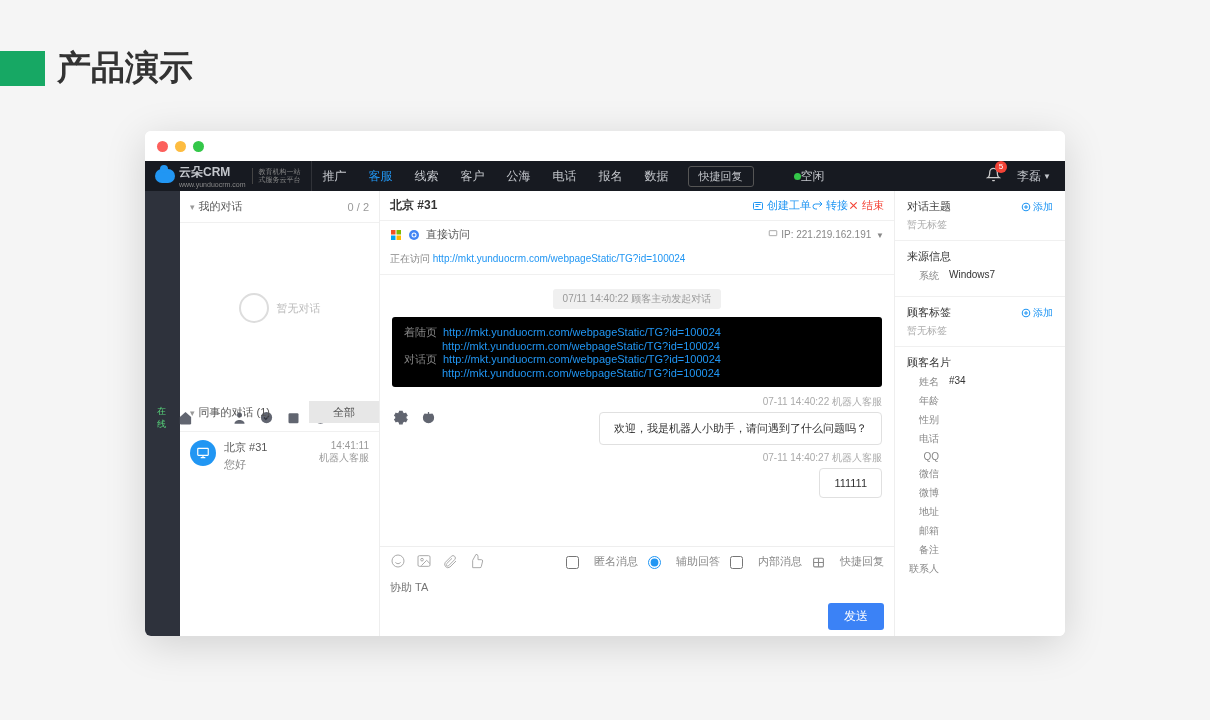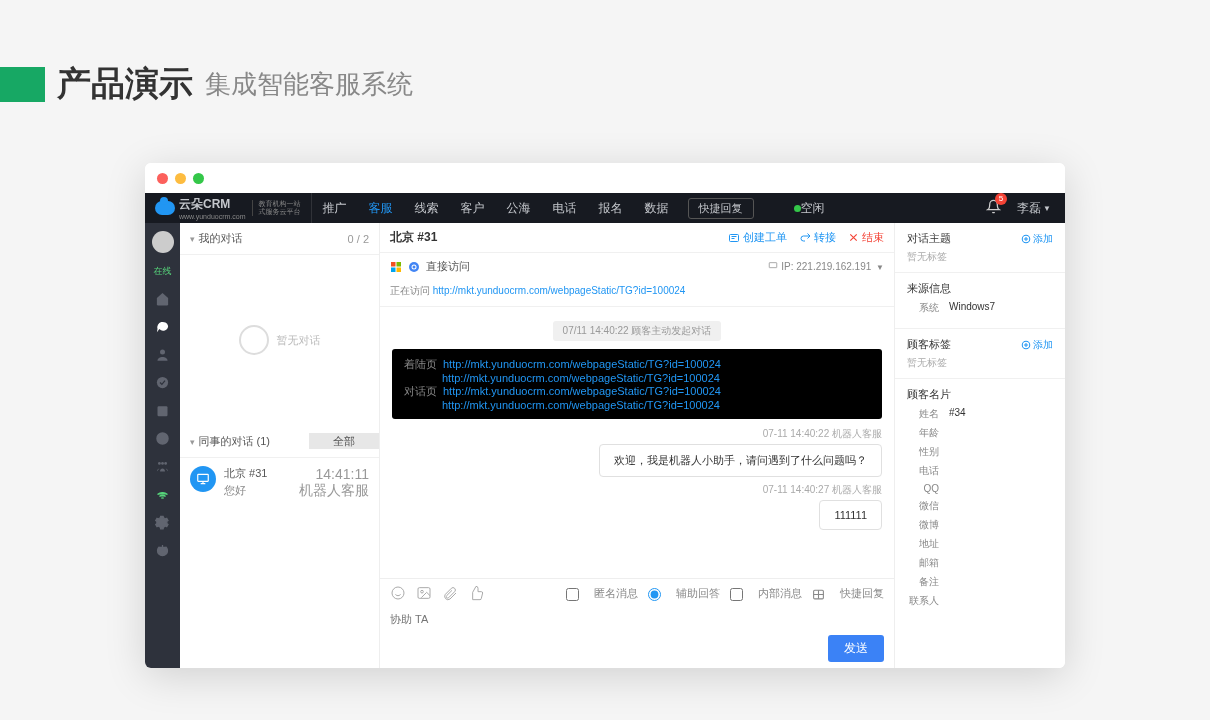--- a/index.html
+++ b/index.html
@@ -1,20 +1,20 @@
 <!DOCTYPE html>
 <html><head>
 <meta charset="utf-8">
 <style>
 *{margin:0;padding:0;box-sizing:border-box;font-family:"Microsoft YaHei",Arial,sans-serif}
 body{background:#f5f5f5;width:1210px;height:720px;overflow:hidden}
 
 .slide-title{display:flex;align-items:center;padding:45px 0 20px}
 .title-bar{width:45px;height:35px;background:#17a864}
-.title-main{font-size:34px;font-weight:700;color:#333;margin:16px 12px}
+.title-main{font-size:34px;font-weight:700;color:#333;margin:0 12px}
 .title-sub{font-size:26px;color:#888;font-weight:400}
 
 .window-shadow{margin:20px auto 0;width:920px;box-shadow:0 8px 40px rgba(0,0,0,.15);border-radius:6px;overflow:hidden;background:#fff}
 .titlebar{height:30px;background:#fff;display:flex;align-items:center;padding:0 12px;gap:7px}
 .dot{width:11px;height:11px;border-radius:50%}
 .dot.r{background:#fc605c}.dot.y{background:#fdbc40}.dot.g{background:#34c749}
 
 .topnav{height:30px;background:#171a21;display:flex;align-items:center;color:#c4c7cc;font-size:12px}
 .logo-wrap{display:flex;align-items:center;padding:0 10px;height:100%;border-right:1px solid #303238}
 .logo-cloud{width:20px;height:14px;border-radius:10px;background:#2196f3;margin-right:4px;position:relative}
@@ -26,42 +26,42 @@
 .record-btn{border:1px solid #555;border-radius:3px;padding:2px 10px;margin-left:8px;font-size:11px}
 .status-idle{margin-left:40px;display:flex;align-items:center;font-size:12px}
 .status-idle .d{width:7px;height:7px;border-radius:50%;background:#34c749}
 .topnav-right{margin-left:auto;display:flex;align-items:center;gap:16px;padding-right:14px}
 .bell{position:relative}
 .badge{position:absolute;top:-6px;right:-6px;background:#f44336;color:#fff;border-radius:8px;font-size:8px;padding:0 4px;line-height:12px}
 .caret{font-size:8px;margin-left:2px}
 
 .app{display:flex;height:445px;background:#fff}
 
-.rail{width:35px;background:#2e323c;display:flex;flex-direction:column;align-items:center;padding-top:8px;gap:12px}
+.rail{width:35px;background:#2e323c;display:flex;flex-direction:row;align-items:center;padding-top:8px;gap:12px}
 .avatar{width:22px;height:22px;border-radius:50%;background:#ccc}
 .rail-status{font-size:9px;color:#57d57b;text-align:center}
 .rail-ic{width:16px;height:16px;display:flex;align-items:center;justify-content:center;color:#616570;cursor:pointer}
 .rail-ic svg{width:15px;height:15px;fill:currentColor}
 .rail-ic.active{color:#fff}
 .rail-ic.green{color:#57d57b}
 
 .col-list{width:200px;border-right:1px solid #eee;display:flex;flex-direction:column;font-size:11px;color:#555}
 .list-hdr{display:flex;align-items:center;justify-content:space-between;padding:8px 10px;border-bottom:1px solid #f0f0f0}
 .list-hdr .expand{font-size:9px;color:#999;margin-right:4px}
 .empty-block{flex:0 0 170px;display:flex;flex-direction:row;align-items:center;justify-content:center;color:#bbb;gap:8px}
 .empty-face{width:30px;height:30px;border:2px solid #ddd;border-radius:50%;position:relative}
-.btn-all{width:70px;height:16px;background:#e7e7e7;display:flex;align-items:center;justify-content:center;margin-left:auto}
+.btn-all{width:70px;height:22px;background:#e7e7e7;display:flex;align-items:center;justify-content:center;margin-left:auto}
 .conv-row{display:flex;gap:8px;padding:8px 10px}
 .conv-ic{width:26px;height:26px;border-radius:50%;background:#2196f3;display:flex;align-items:center;justify-content:center;color:#fff}
 .conv-txt{flex:1;display:flex;flex-direction:column;gap:2px}
-.conv-meta{text-align:right;color:#999;font-size:14px}
+.conv-meta{text-align:right;color:#999;font-size:10px}
 
 .col-chat{flex:1;display:flex;flex-direction:column;border-right:1px solid #eee;min-width:0}
 .chat-hdr{display:flex;align-items:center;padding:6px 10px;border-bottom:1px solid #f0f0f0;font-size:12px}
-.chat-actions{margin-left:auto;display:flex;gap:12px;font-size:11px}
+.chat-actions{margin-left:auto;display:flex;font-size:11px}
 .chat-act{color:#2196f3;display:flex;align-items:center;gap:3px;cursor:pointer}
 .chat-act.red{color:#f44336}
 .chat-sub{padding:6px 10px;font-size:11px;color:#555;display:flex;align-items:center;gap:6px}
 .winlogo{width:12px;height:12px}
 .ip-pill{margin-left:auto;color:#888;font-size:10px}
 .url-line{padding:4px 10px 8px;font-size:10px;color:#888;border-bottom:1px solid #f0f0f0}
 .url-line a{color:#2196f3;text-decoration:none}
 .chat-body{flex:1;overflow:auto;padding:10px 12px;font-size:11px;color:#666}
 .time-pill{background:#f0f0f0;border-radius:3px;padding:3px 10px;display:table;margin:4px auto;color:#999;font-size:10px}
 .info-box{background:#000000;border-radius:3px;padding:8px 12px;margin:8px 0;font-size:11px}
@@ -87,21 +87,20 @@
 .kv{display:flex;gap:10px;margin:5px 0;font-size:10px}
 .kv .k{color:#888;width:32px;text-align:right}
 .kv .v{color:#333}
 </style>
 </head>
 <body>
 
 <div class="slide-title">
   <div class="title-bar"></div>
   <div class="title-main">产品演示</div>
-  <div class="title-sub">集成智能客服系统</div>
 </div>
 
 <div class="window-shadow">
 
   <div class="titlebar">
     <div class="dot r"></div>
     <div class="dot y"></div>
     <div class="dot g"></div>
   </div>
 

